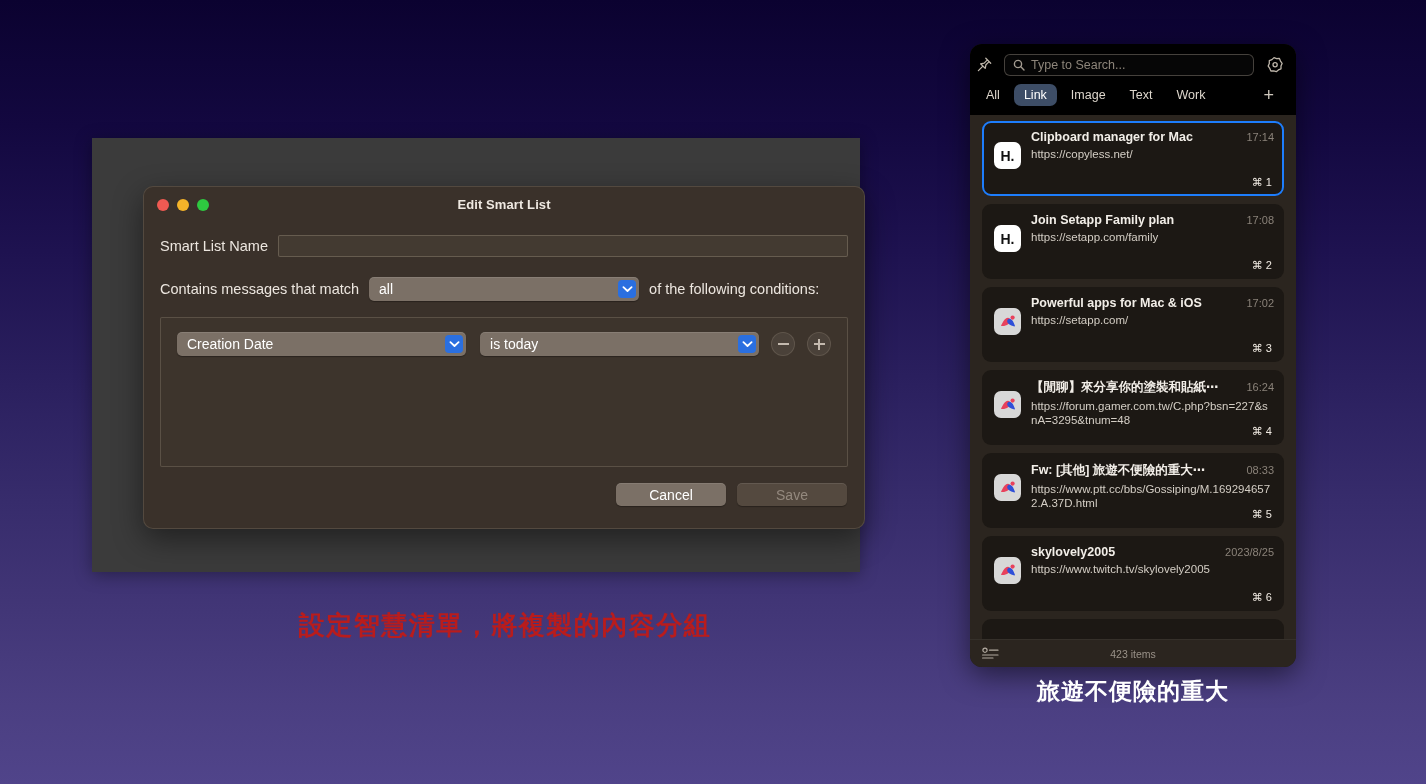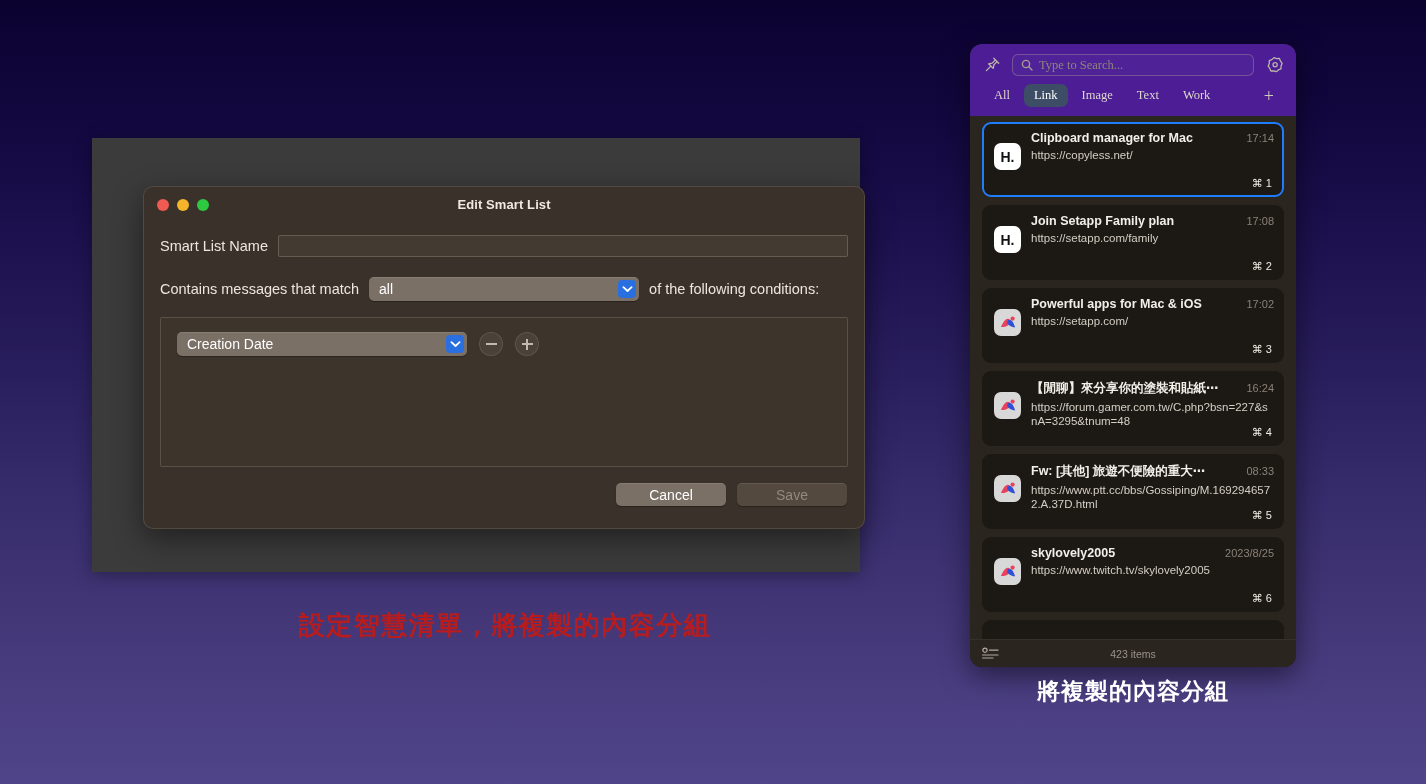--- a/index.html
+++ b/index.html
@@ -165,23 +165,22 @@
     left: 970px; top: 44px;
     width: 326px; height: 623px;
     background: #241f1a;
     border-radius: 12px;
     box-shadow: 0 8px 28px rgba(0,0,0,0.5);
     overflow: hidden;
     display: flex;
     flex-direction: column;
   }
   .clip-header {
-    padding: 10px 12px 0 12px;
-    background: #4c1d95;
-    font-family: Liberation Serif, serif;
+    padding: 10px 12px 0 4px;
+    background: #000000;
   }
   .clip-searchrow { display: flex; align-items: center; gap: 10px; }
   .pin-icon, .gear-icon { width: 20px; height: 20px; flex: 0 0 auto; }
   .search-box {
     flex: 1;
     height: 22px;
     border: 1px solid rgba(190,178,162,0.35);
     border-radius: 6px;
     display: flex; align-items: center;
     padding: 0 8px;
@@ -343,20 +342,28 @@
               </svg>
           </span>
         </div>
         <span class="label-static">of the following conditions:</span>
       </div>
 
       <div class="cond-box">
         <div class="cond-row">
           <div class="popup popup-field">
             <span class="pval">Creation Date</span>
+            <span class="chev">
+              <svg width="11" height="8" viewBox="0 0 11 8">
+                  <path d="M1.4 2.2 L5.5 6 L9.6 2.2" stroke="#ffffff" stroke-width="1.8" fill="none" stroke-linecap="round" stroke-linejoin="round"></path>
+                </svg>
+            </span>
+          </div>
+          <div class="popup popup-op">
+            <span class="pval">is today</span>
             <span class="chev">
               <svg width="11" height="8" viewBox="0 0 11 8">
                   <path d="M1.4 2.2 L5.5 6 L9.6 2.2" stroke="#ffffff" stroke-width="1.8" fill="none" stroke-linecap="round" stroke-linejoin="round"></path>
                 </svg>
             </span>
           </div>
           <div class="circ-btn">
             <span class="bar-h"></span>
           </div>
           <div class="circ-btn">
@@ -523,14 +530,14 @@
         <path d="M0.6 8 H16"></path>
         <path d="M0.6 11 H11"></path>
       </svg>
     </span>
     <span class="footer-count">423 items</span>
   </div>
 </div>
 
 <div class="caption-left">設定智慧清單，將複製的內容分組</div>
 <div class="caption-right">
-  <div>將複製的內容分組</div>
+  <div>旅遊不便險的重大</div>
 </div>
 
 </body></html>

